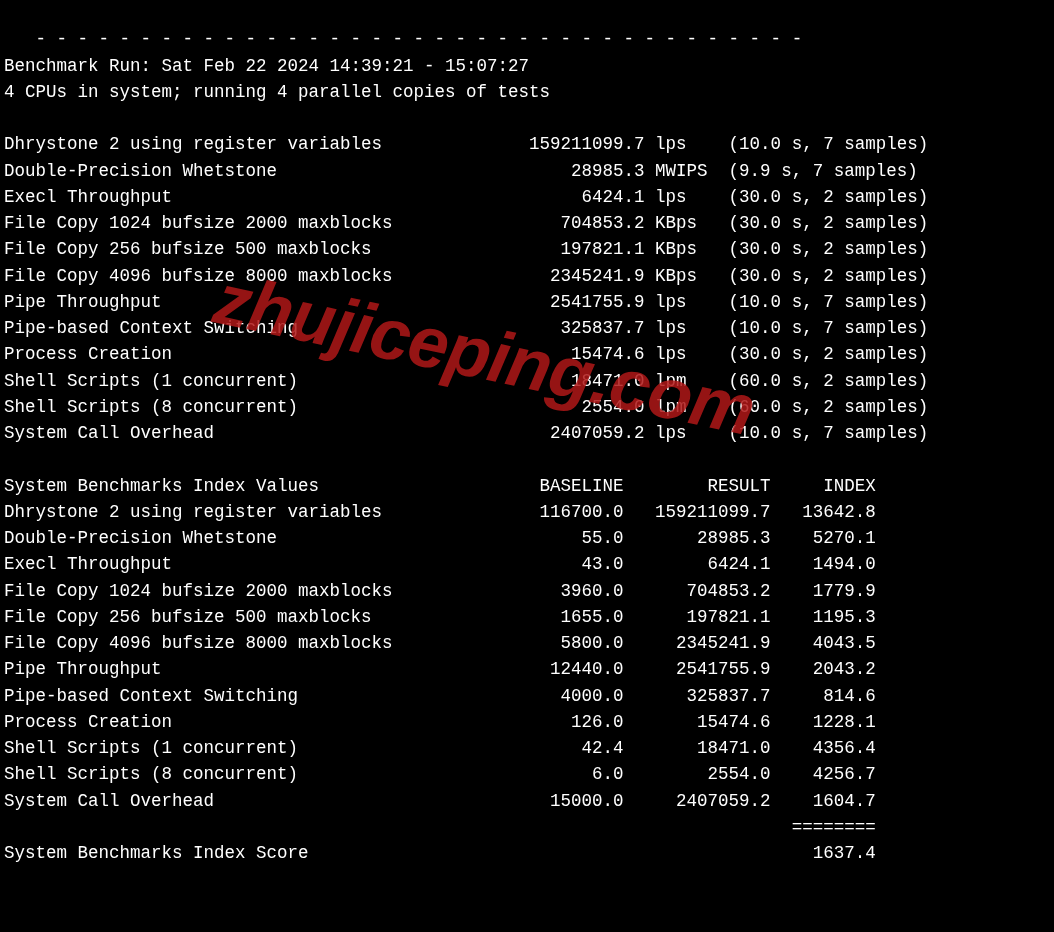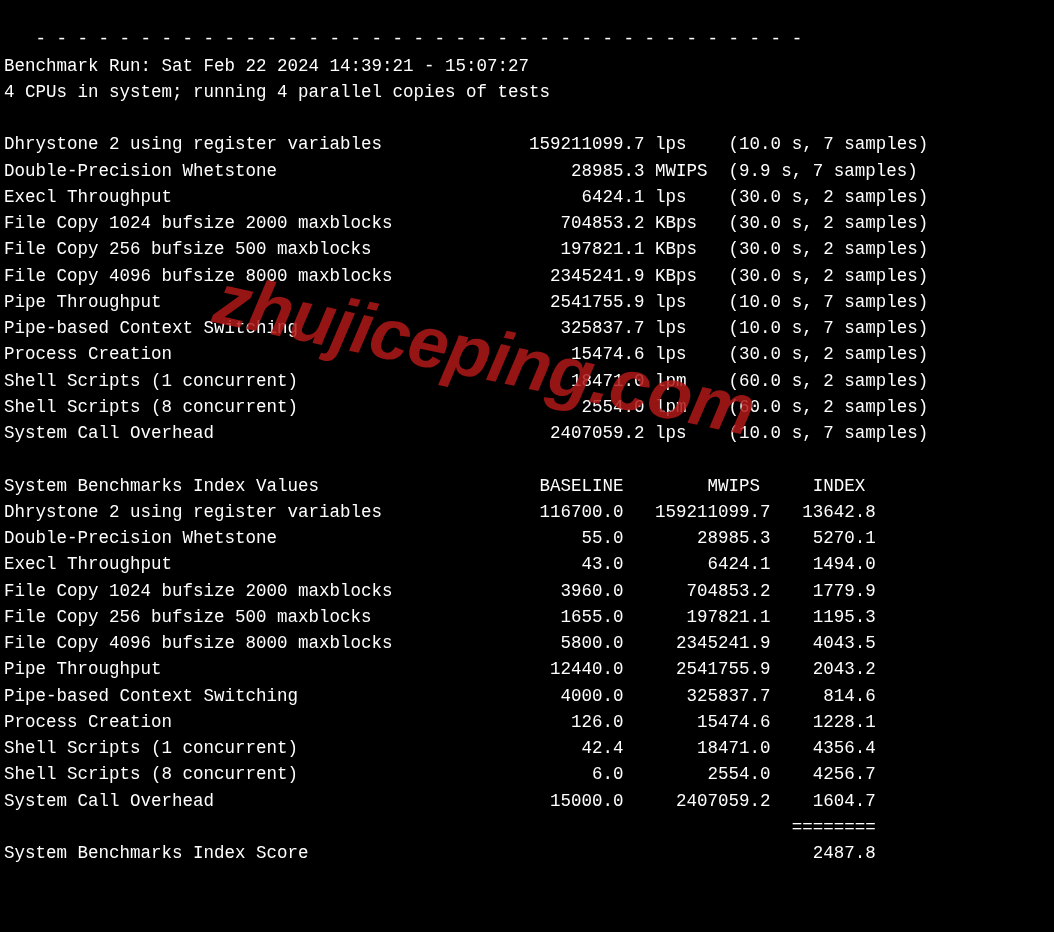--- a/index.html
+++ b/index.html
@@ -49,29 +49,29 @@
 File Copy 1024 bufsize 2000 maxblocks                704853.2 KBps   (30.0 s, 2 samples)
 File Copy 256 bufsize 500 maxblocks                  197821.1 KBps   (30.0 s, 2 samples)
 File Copy 4096 bufsize 8000 maxblocks               2345241.9 KBps   (30.0 s, 2 samples)
 Pipe Throughput                                     2541755.9 lps    (10.0 s, 7 samples)
 Pipe-based Context Switching                         325837.7 lps    (10.0 s, 7 samples)
 Process Creation                                      15474.6 lps    (30.0 s, 2 samples)
 Shell Scripts (1 concurrent)                          18471.0 lpm    (60.0 s, 2 samples)
 Shell Scripts (8 concurrent)                           2554.0 lpm    (60.0 s, 2 samples)
 System Call Overhead                                2407059.2 lps    (10.0 s, 7 samples)</span>
 
-<span id="index-header-line">System Benchmarks Index Values                     BASELINE        MWIPS     INDEX</span>
+<span id="index-header-line">System Benchmarks Index Values                     BASELINE        RESULT     INDEX</span>
 <span id="index-block">Dhrystone 2 using register variables               116700.0   159211099.7   13642.8
 Double-Precision Whetstone                             55.0       28985.3    5270.1
 Execl Throughput                                       43.0        6424.1    1494.0
 File Copy 1024 bufsize 2000 maxblocks                3960.0      704853.2    1779.9
 File Copy 256 bufsize 500 maxblocks                  1655.0      197821.1    1195.3
 File Copy 4096 bufsize 8000 maxblocks                5800.0     2345241.9    4043.5
 Pipe Throughput                                     12440.0     2541755.9    2043.2
 Pipe-based Context Switching                         4000.0      325837.7     814.6
 Process Creation                                      126.0       15474.6    1228.1
 Shell Scripts (1 concurrent)                           42.4       18471.0    4356.4
 Shell Scripts (8 concurrent)                            6.0        2554.0    4256.7
 System Call Overhead                                15000.0     2407059.2    1604.7</span>
 <span id="score-underline-line">                                                                           ========</span>
-<span id="score-line">System Benchmarks Index Score                                                2487.8</span>
+<span id="score-line">System Benchmarks Index Score                                                1637.4</span>
 <div class="watermark">zhujiceping.com</div>
 </div>
 
 </body></html>

